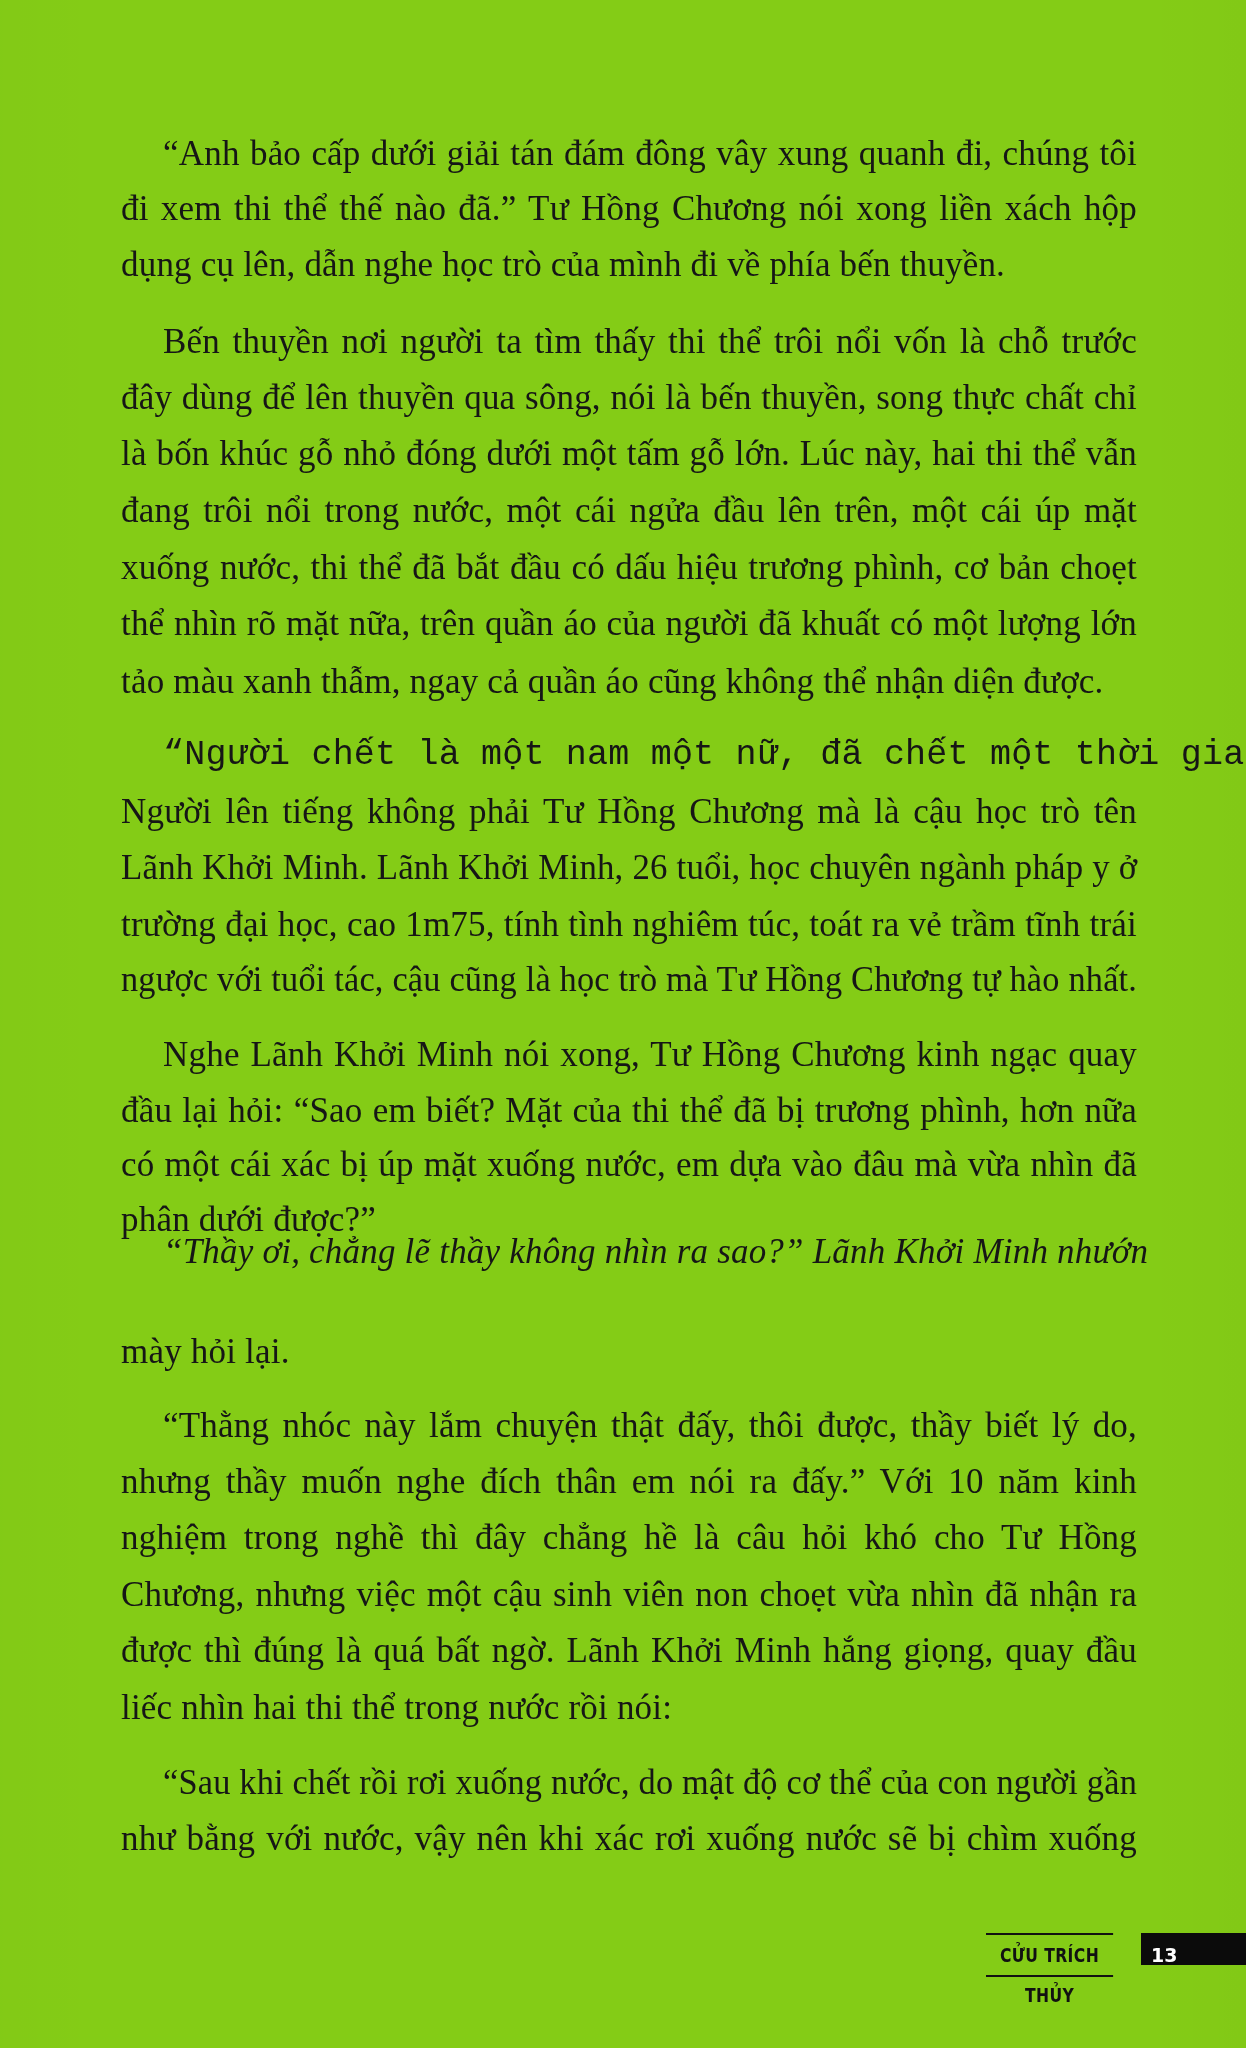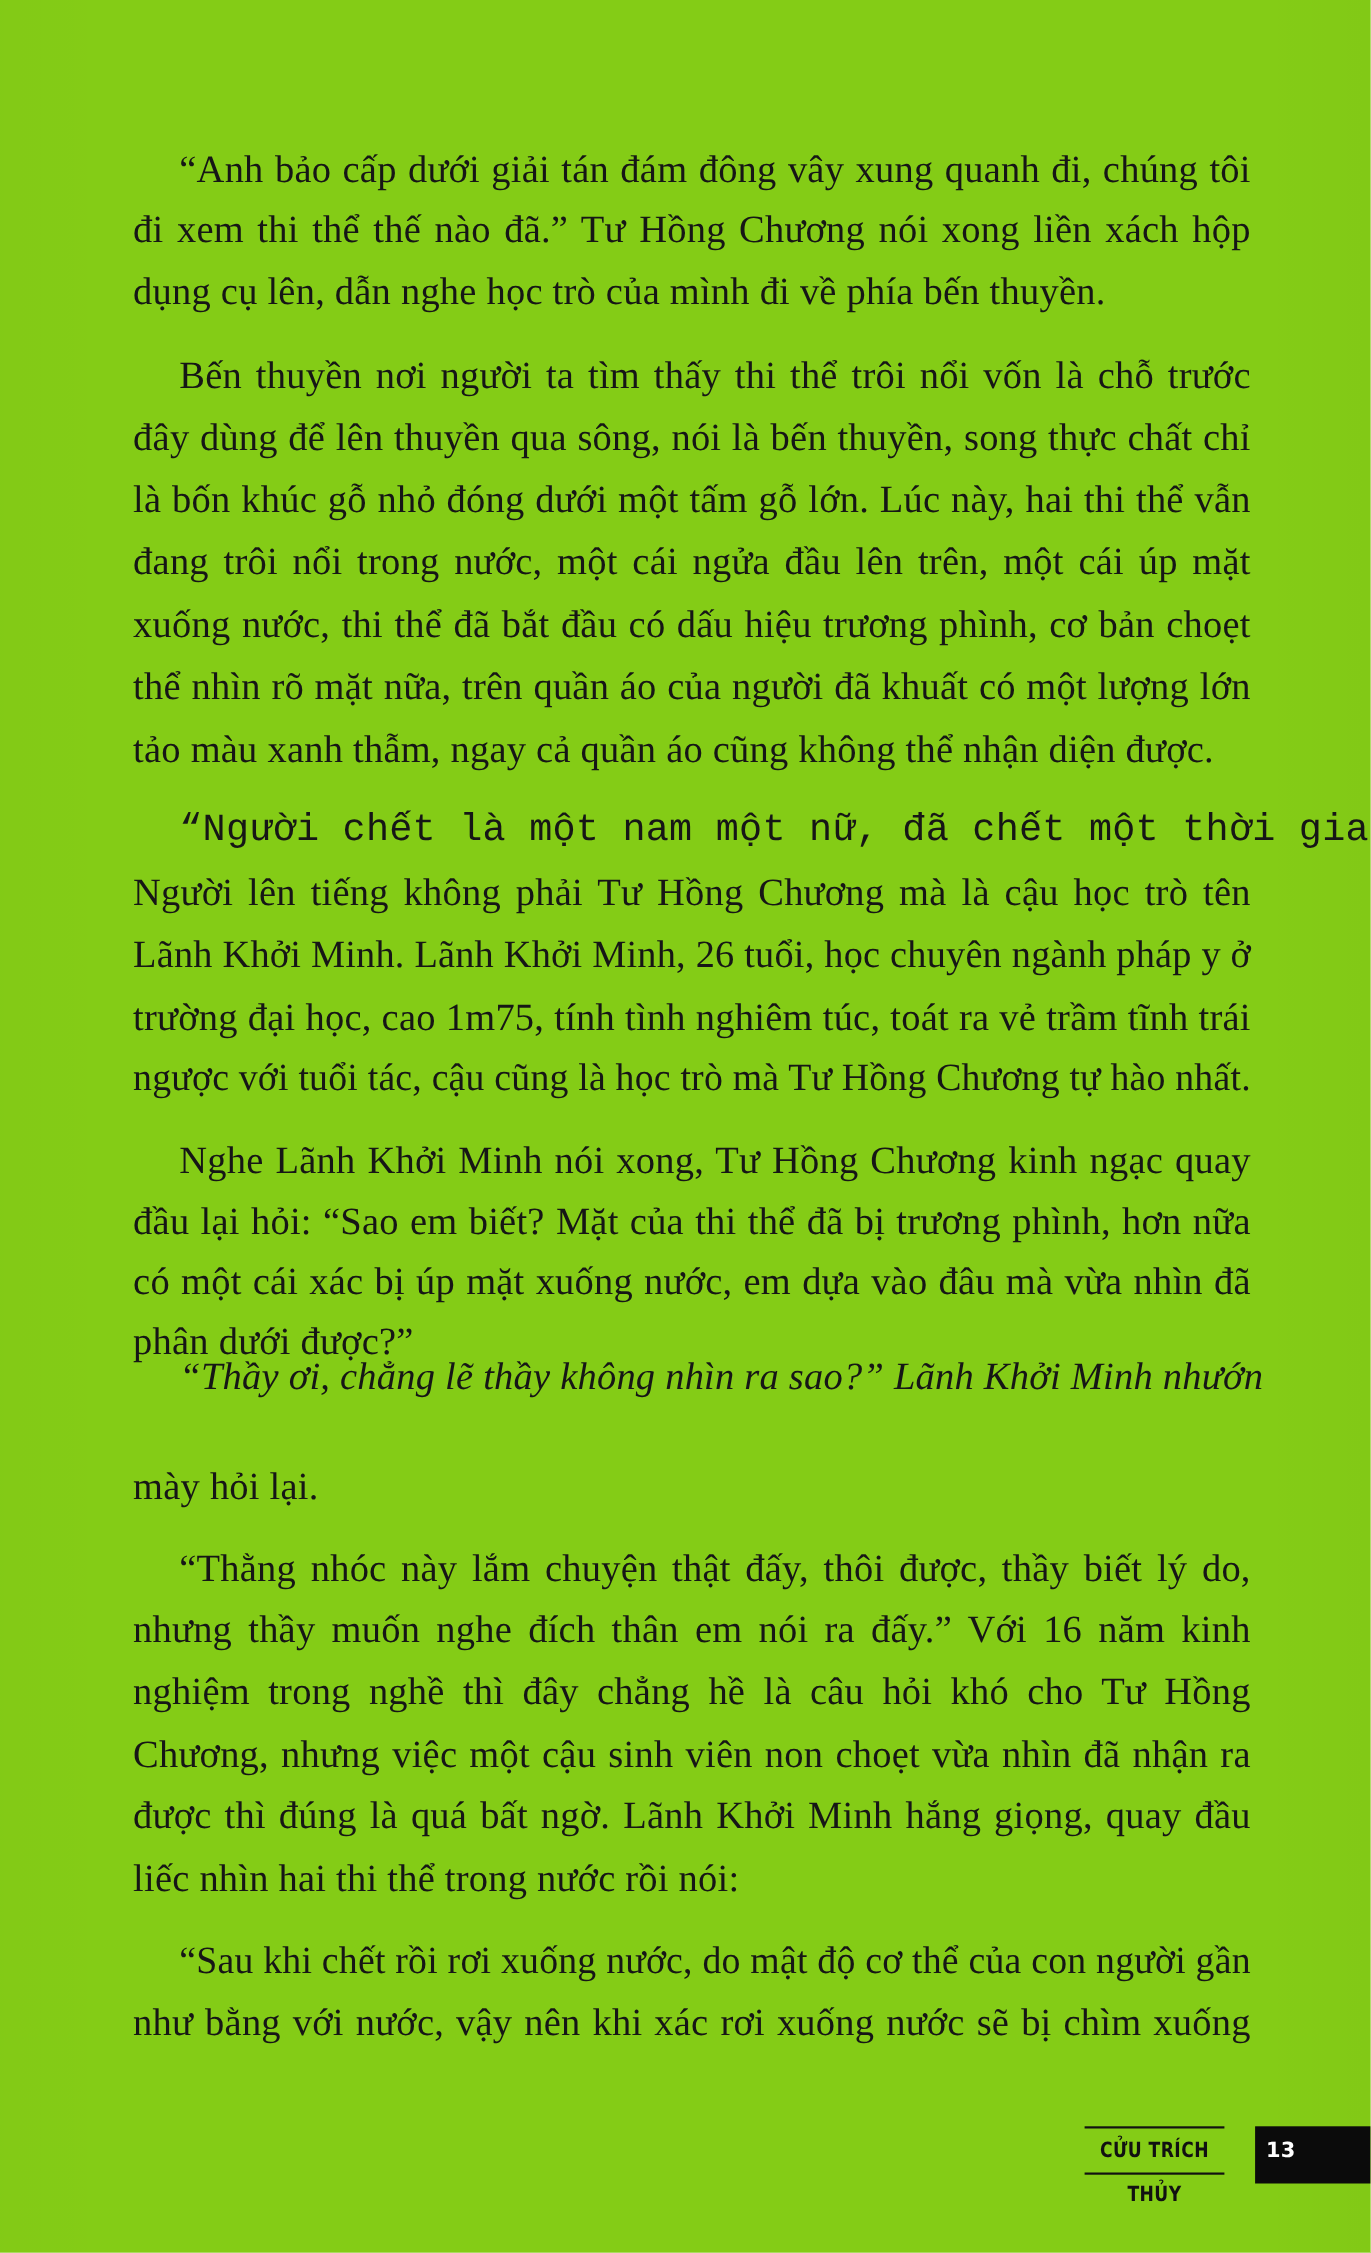--- a/index.html
+++ b/index.html
@@ -30,21 +30,21 @@
   .footer { position: absolute; left: 0; top: 1933px; width: 1246px; height: 44px; }
   .footer-label {
     position: absolute; left: 986px; top: 0; width: 155px; height: 40px;
     border-top: 2px solid #111; border-bottom: 2px solid #111;
     font-family: "DejaVu Sans", sans-serif; font-weight: bold;
     font-size: 19px; line-height: 40px; letter-spacing: 0.5px;
     color: #111; text-align: center;
     transform: scaleX(0.82); transform-origin: left center;
   }
   .footer-num-box {
-    position: absolute; left: 1141px; top: 0; width: 105px; height: 52px;
+    position: absolute; left: 1141px; top: 0; width: 105px; height: 32px;
     background: #0b0b0b; color: #fff;
     font-family: "DejaVu Sans", sans-serif; font-weight: bold;
     font-size: 19px; line-height: 44px; padding-left: 10px; box-sizing: border-box;
   }
 </style>
 </head>
 <body>
 
 <div class="page">
   <div class="body-text" id="body-text">
@@ -74,21 +74,21 @@
         <div class="line" style="top: 1091px;">đầu lại hỏi: “Sao em biết? Mặt của thi thể đã bị trương phình, hơn nữa</div>
         <div class="line" style="top: 1145px;">có một cái xác bị úp mặt xuống nước, em dựa vào đâu mà vừa nhìn đã</div>
         <div class="line last" style="top: 1200px;">phân dưới được?”</div>
       </div>
       <div>
         <div class="line indent" style="top: 1232px; font-style: italic;">“Thầy ơi, chẳng lẽ thầy không nhìn ra sao?” Lãnh Khởi Minh nhướn</div>
         <div class="line last" style="top: 1332px;">mày hỏi lại.</div>
       </div>
       <div>
         <div class="line indent" style="top: 1406px;">“Thằng nhóc này lắm chuyện thật đấy, thôi được, thầy biết lý do,</div>
-        <div class="line" style="top: 1462px;">nhưng thầy muốn nghe đích thân em nói ra đấy.” Với 16 năm kinh</div>
+        <div class="line" style="top: 1462px;">nhưng thầy muốn nghe đích thân em nói ra đấy.” Với 10 năm kinh</div>
         <div class="line" style="top: 1518px;">nghiệm trong nghề thì đây chẳng hề là câu hỏi khó cho Tư Hồng</div>
         <div class="line" style="top: 1575px;">Chương, nhưng việc một cậu sinh viên non choẹt vừa nhìn đã nhận ra</div>
         <div class="line" style="top: 1631px;">được thì đúng là quá bất ngờ. Lãnh Khởi Minh hắng giọng, quay đầu</div>
         <div class="line last" style="top: 1688px;">liếc nhìn hai thi thể trong nước rồi nói:</div>
       </div>
       <div>
         <div class="line indent" style="top: 1763px; transform: scaleX(0.9809); width: 993px;">“Sau khi chết rồi rơi xuống nước, do mật độ cơ thể của con người gần</div>
         <div class="line" style="top: 1819px;">như bằng với nước, vậy nên khi xác rơi xuống nước sẽ bị chìm xuống</div>
       </div>
     </div>

